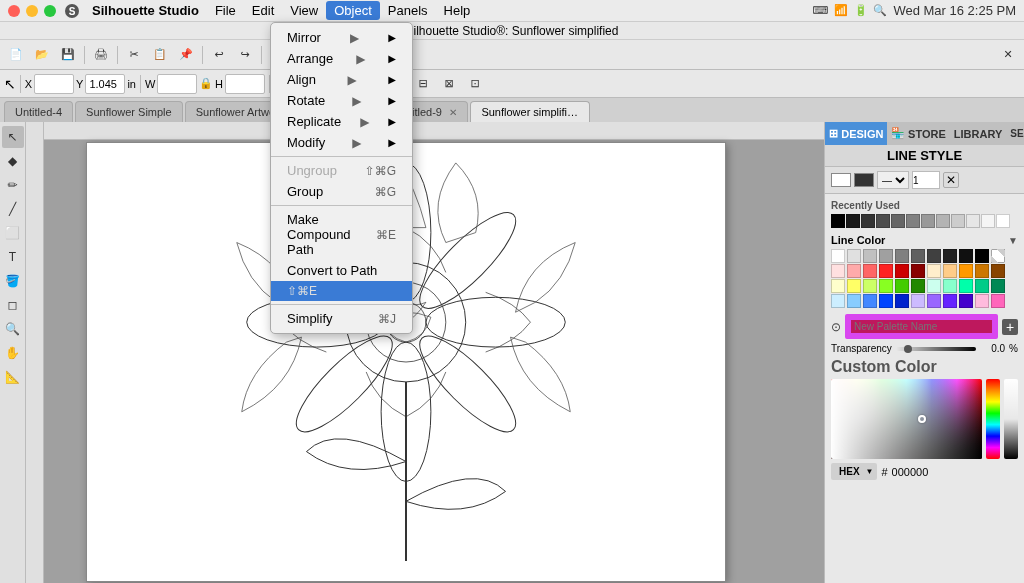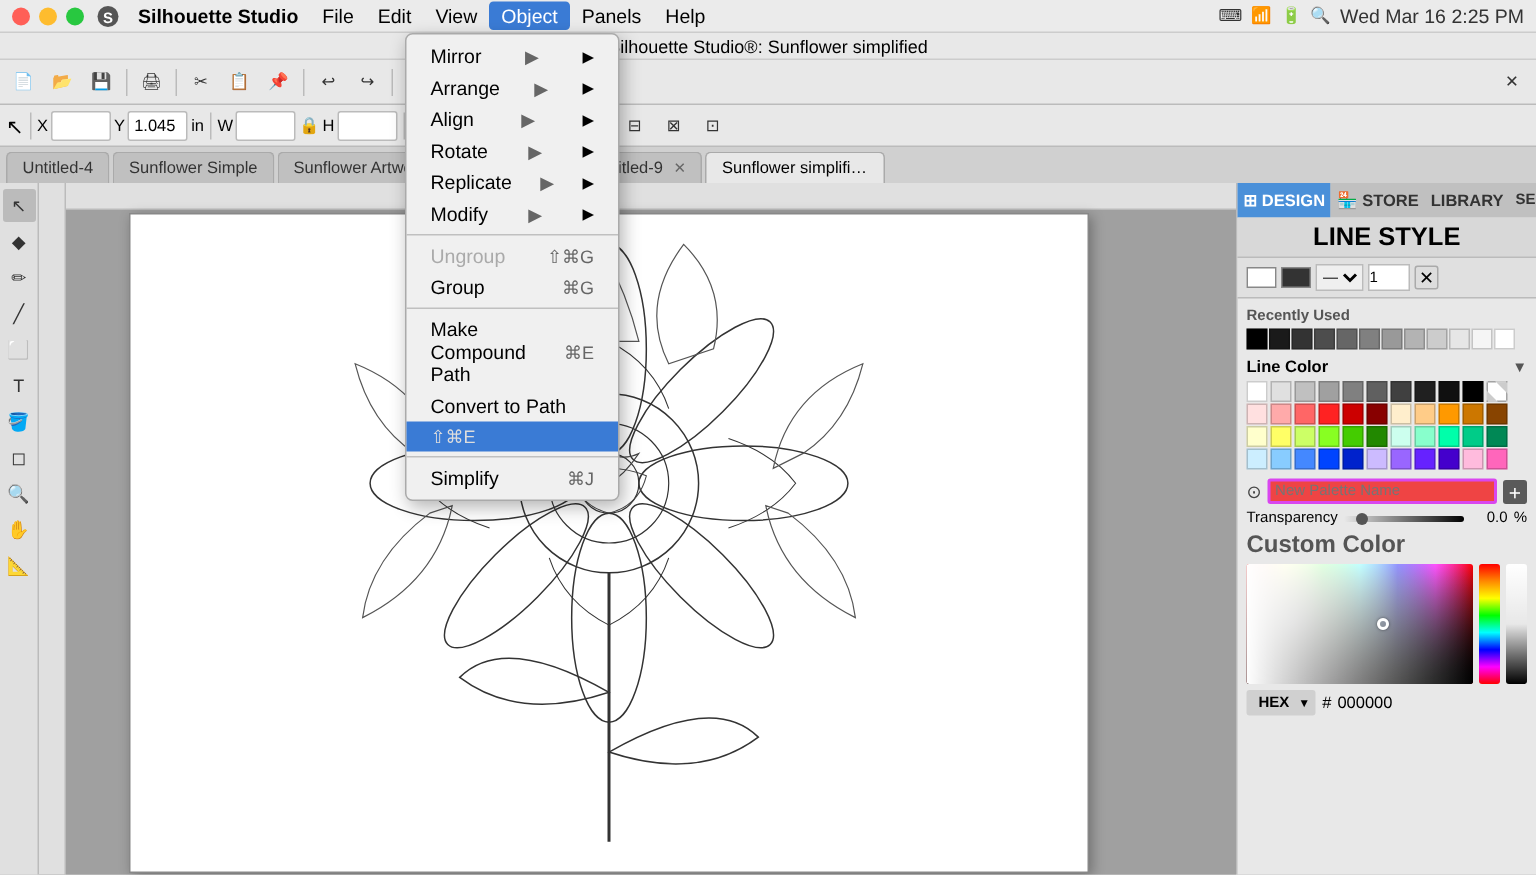--- a/index.html
+++ b/index.html
@@ -214,21 +214,21 @@
     .panel-tab.design { background: #4a90d9; color: white; }
     .panel-tab.store { background: #c0c0c0; color: #333; }
     .panel-tab.library { background: #c0c0c0; color: #333; }
     .panel-tab.send { background: #c0c0c0; color: #333; font-size: 10px; }
 
     
     .panel-section-title {
       text-align: center;
       background: #d8d8d8;
       padding: 3px;
-      font-size: 17px;
+      font-size: 13px;
       font-weight: bold;
       border-bottom: 1px solid #bbb;
     }
     .panel-content { padding: 6px; }
 
     
     .color-section { margin-bottom: 6px; }
     .color-section-label { font-size: 10px; color: #555; margin-bottom: 3px; font-weight: bold; }
     .color-grid {
       display: grid;
@@ -351,24 +351,24 @@
 
     .new-palette-row {
       display: flex;
       align-items: center;
       gap: 4px;
       margin: 3px 0;
     }
     .new-palette-input {
       flex: 1;
       font-size: 10px;
-      border: 2px solid #d946ef;
+      border: 6px solid #d946ef;
       border-radius: 2px;
       padding: 1px 3px;
-      background: #ef4444;
+      background: #be185d;
     }
     .new-palette-btn {
       width: 16px; height: 16px;
       background: #5a5a5a;
       color: white;
       border: none;
       border-radius: 2px;
       font-size: 14px;
       line-height: 1;
       cursor: pointer;

